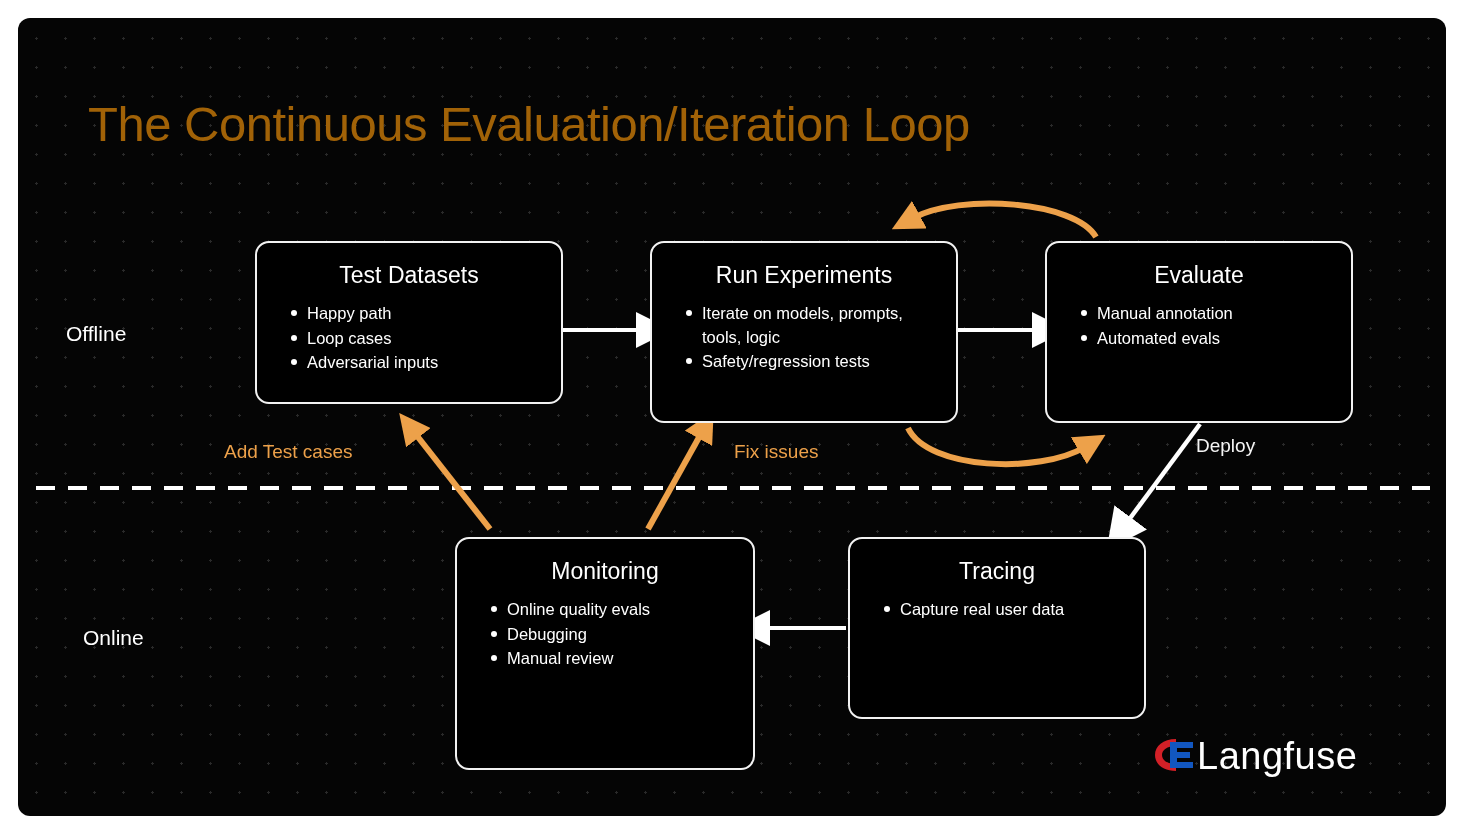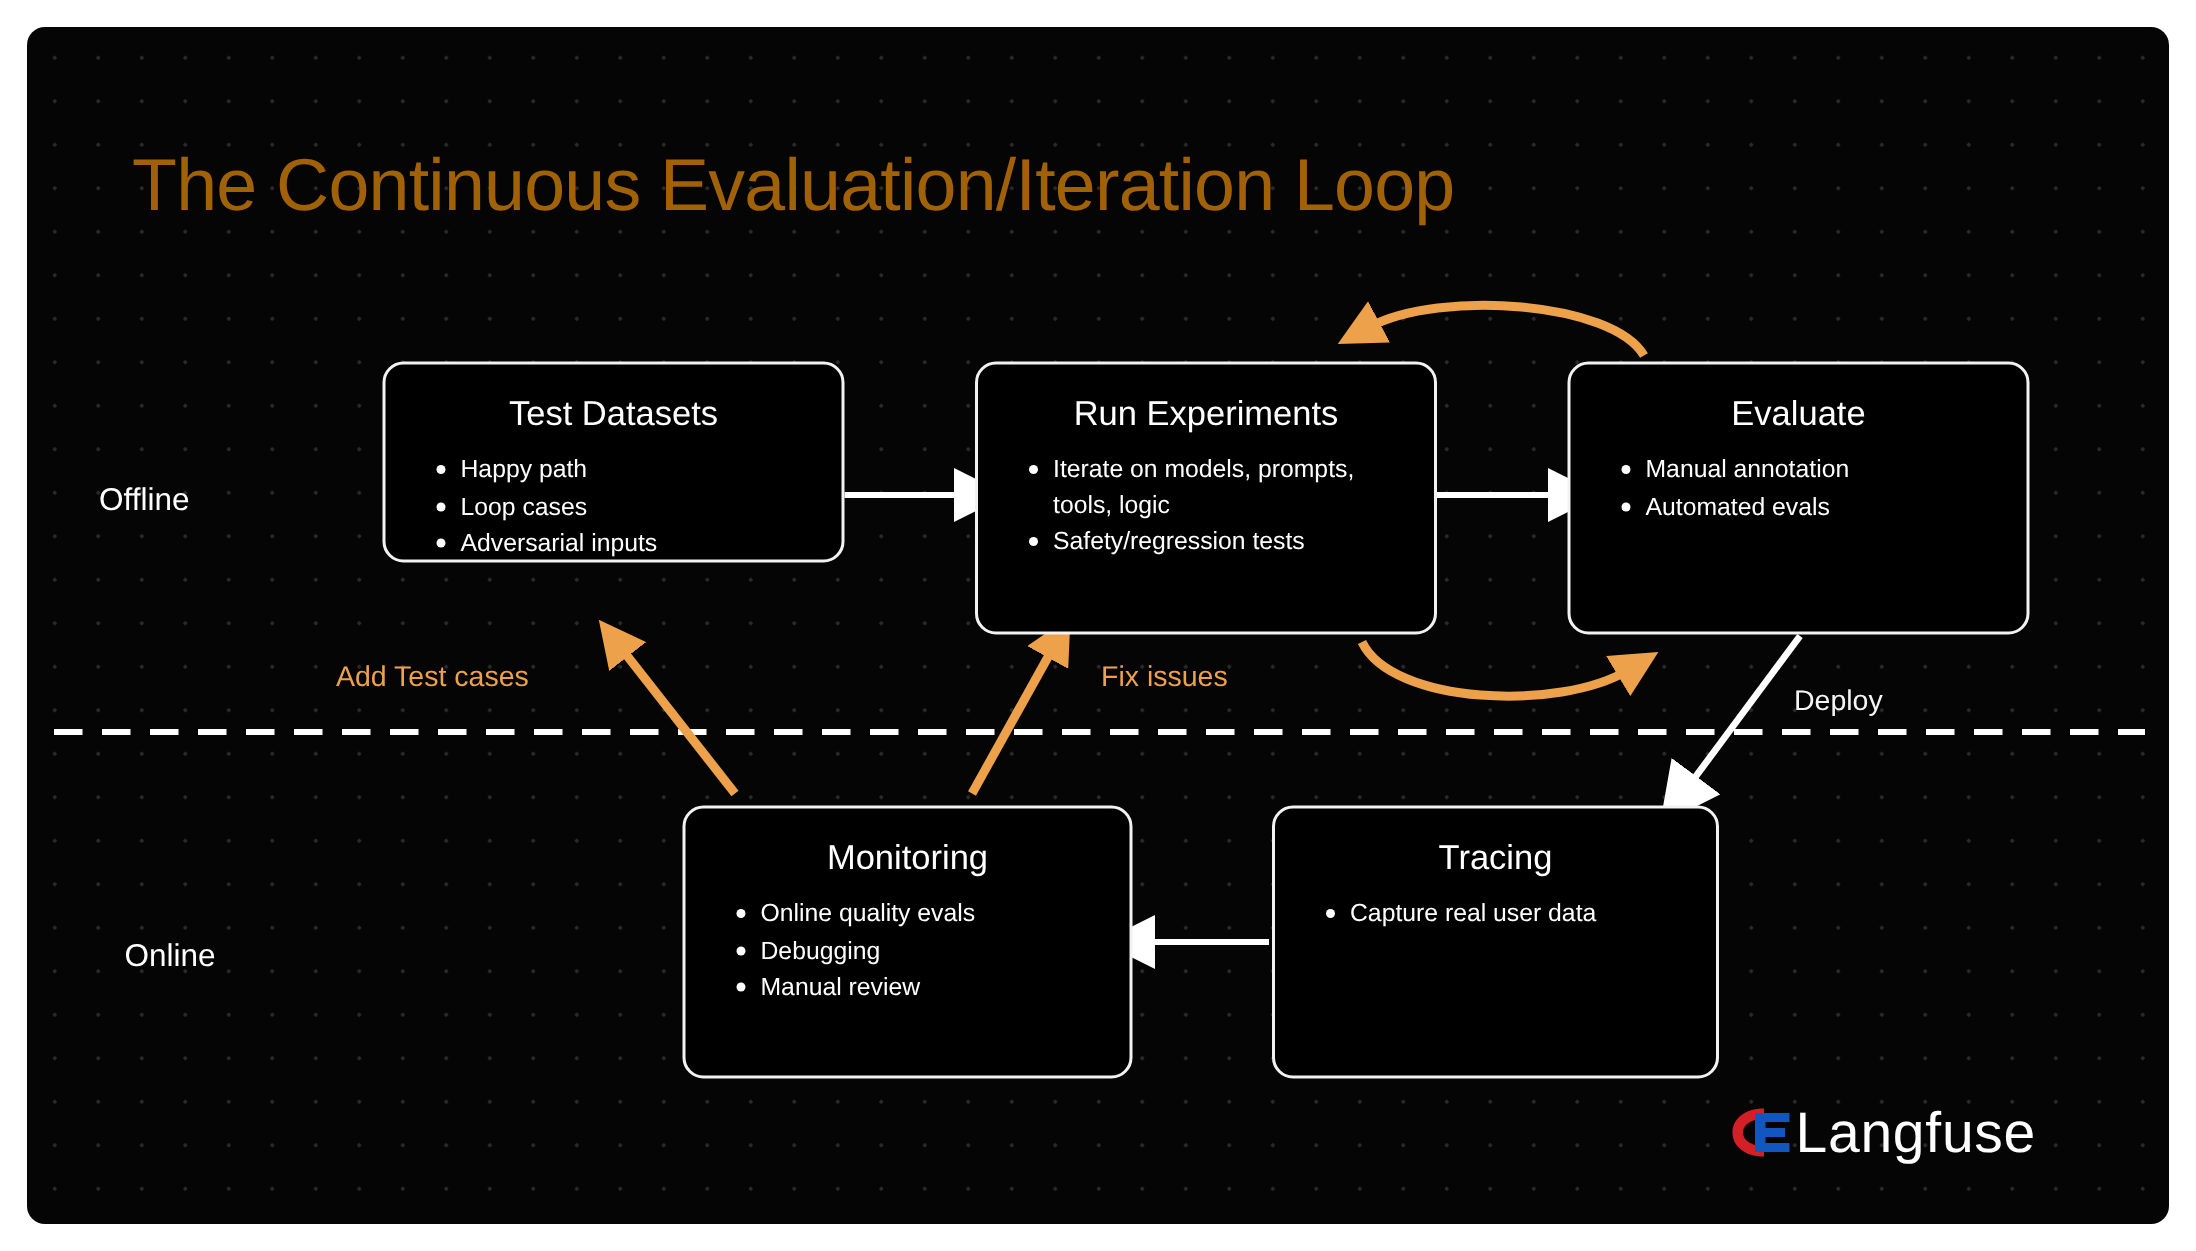--- a/index.html
+++ b/index.html
@@ -148,21 +148,21 @@
     <path d="M1096,237 C1075,201 960,193 913,218" fill="none" stroke="#eda14a" stroke-width="6" marker-end="url(#arrow-orange)"></path>
 
     <path d="M908,428 C928,470 1040,474 1085,447" fill="none" stroke="#eda14a" stroke-width="6" marker-end="url(#arrow-orange)"></path>
   </svg>
 
   <div class="diagram-title">The Continuous Evaluation/Iteration Loop</div>
 
   <div class="lane-label" style="left:66px; top:322px;">Offline</div>
   <div class="lane-label" style="left:83px; top:626px;">Online</div>
 
-  <div class="node" style="left:255px; top:241px; width:308px; height:134px;">
+  <div class="node" style="left:255px; top:241px; width:308px; height:163px;">
     <div class="node-title">Test Datasets</div>
     <ul class="node-list">
       <li>Happy path</li>
       <li>Loop cases</li>
       <li>Adversarial inputs</li>
     </ul>
   </div>
 
   <div class="node" style="left:1045px; top:241px; width:308px; height:182px;">
     <div class="node-title">Evaluate</div>
@@ -173,39 +173,39 @@
   </div>
 
   <div class="node" style="left:650px; top:241px; width:308px; height:182px;">
     <div class="node-title">Run Experiments</div>
     <ul class="node-list">
       <li>Iterate on models, prompts, tools, logic</li>
       <li>Safety/regression tests</li>
     </ul>
   </div>
 
-  <div class="node" style="left:455px; top:537px; width:300px; height:182px;">
+  <div class="node" style="left:455px; top:537px; width:300px; height:233px;">
     <div class="node-title">Monitoring</div>
     <ul class="node-list">
       <li>Online quality evals</li>
       <li>Debugging</li>
       <li>Manual review</li>
     </ul>
   </div>
 
   <div class="node" style="left:848px; top:537px; width:298px; height:182px;">
     <div class="node-title">Tracing</div>
     <ul class="node-list">
       <li>Capture real user data</li>
     </ul>
   </div>
 
   <div class="edge-label orange" style="left:224px; top:441px;">Add Test cases</div>
   <div class="edge-label orange" style="left:734px; top:441px;">Fix issues</div>
-  <div class="edge-label white" style="left:1196px; top:457px;">Deploy</div>
+  <div class="edge-label white" style="left:1196px; top:435px;">Deploy</div>
 
   <div id="brand">
     <svg id="brand-mark" viewBox="0 0 44 40">
       <path d="M24 4 C11 4 3 11 3 20 C3 29 11 36 24 36 L24 29 C15 29 10 25 10 20 C10 15 15 11 24 11 Z" fill="#d32027"></path>
       <path d="M18 7 L41 7 L41 13 L25 13 L25 17 L38 17 L38 23 L25 23 L25 27 L41 27 L41 33 L18 33 Z" fill="#1257c0"></path>
     </svg>
     <div id="brand-name">Langfuse</div>
   </div>
 </div>
 

